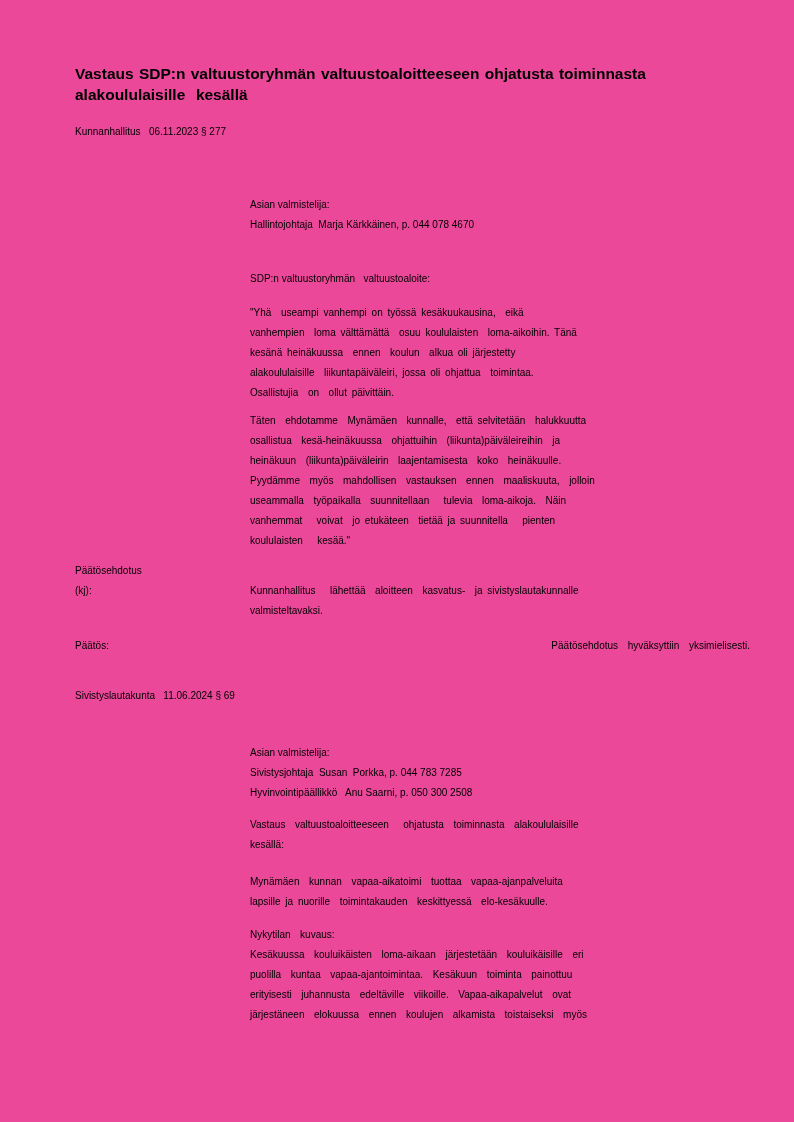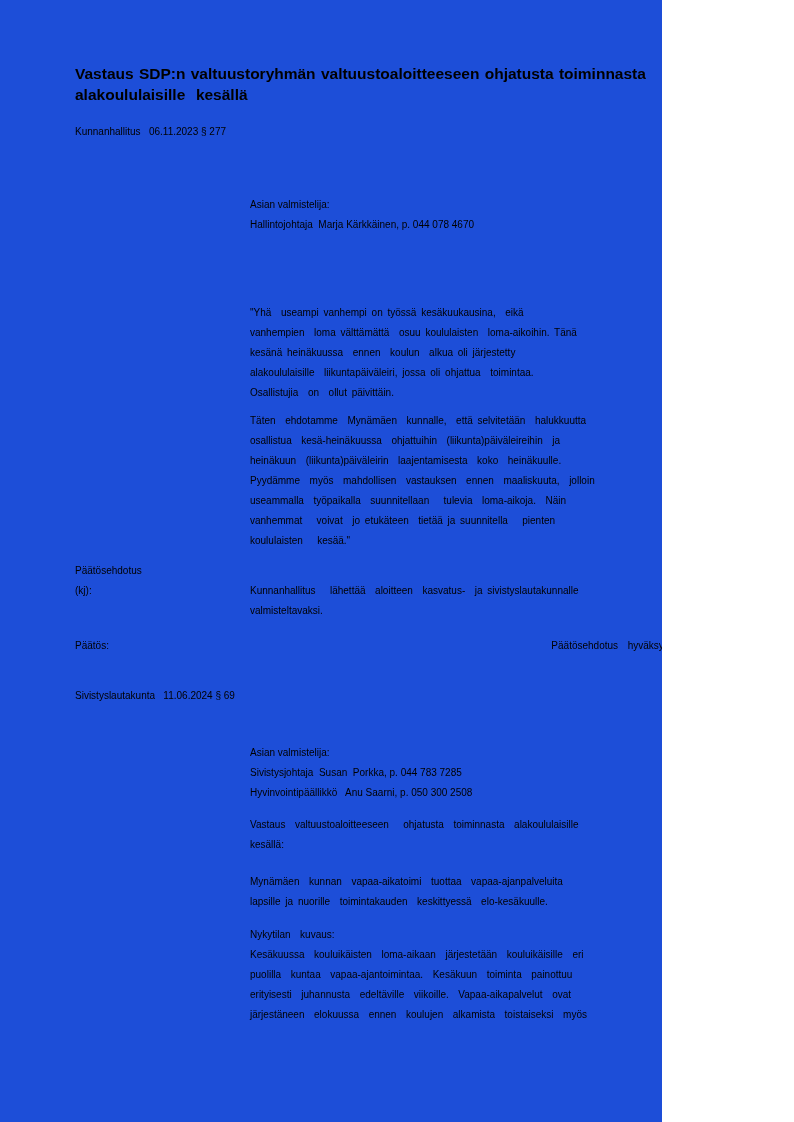--- a/index.html
+++ b/index.html
@@ -2,27 +2,26 @@
 <html><head>
 <meta charset="utf-8">
 <style>
   html, body {
     margin: 0;
     padding: 0;
     background: #ffffff;
   }
   .page {
     position: relative;
-    width: 654px;
+    width: 794px;
     height: 1122px;
-    background: #1d4ed8;
+    background: #ec4899;
     color: #000000;
     font-family: "Liberation Sans", sans-serif;
     overflow: hidden;
-    padding-left: 8px;
   }
   .block {
     position: absolute;
     white-space: pre-wrap;
     font-size: 10px;
     line-height: 20px;
     letter-spacing: 0px;
   }
   .body-text {
     word-spacing: 2px;
@@ -56,20 +55,21 @@
 <div class="page">
 
   <div class="block title pos-title">Vastaus SDP:n valtuustoryhmän valtuustoaloitteeseen ohjatusta toiminnasta
 alakoululaisille  kesällä</div>
 
   <div class="block pos-kh-header">Kunnanhallitus   06.11.2023 § 277</div>
 
   <div class="block pos-kh-preparer">Asian valmistelija:
 Hallintojohtaja  Marja Kärkkäinen, p. 044 078 4670</div>
 
+  <div class="block pos-init-heading">SDP:n valtuustoryhmän   valtuustoaloite:</div>
 
   <div class="block body-text pos-quote-p1">"Yhä  useampi vanhempi on työssä kesäkuukausina,  eikä
 vanhempien  loma välttämättä  osuu koululaisten  loma-aikoihin. Tänä
 kesänä heinäkuussa  ennen  koulun  alkua oli järjestetty
 alakoululaisille  liikuntapäiväleiri, jossa oli ohjattua  toimintaa.
 Osallistujia  on  ollut päivittäin.</div>
 
   <div class="block body-text pos-quote-p2">Täten  ehdotamme  Mynämäen  kunnalle,  että selvitetään  halukkuutta
 osallistua  kesä-heinäkuussa  ohjattuihin  (liikunta)päiväleireihin  ja
 heinäkuun  (liikunta)päiväleirin  laajentamisesta  koko  heinäkuulle.

